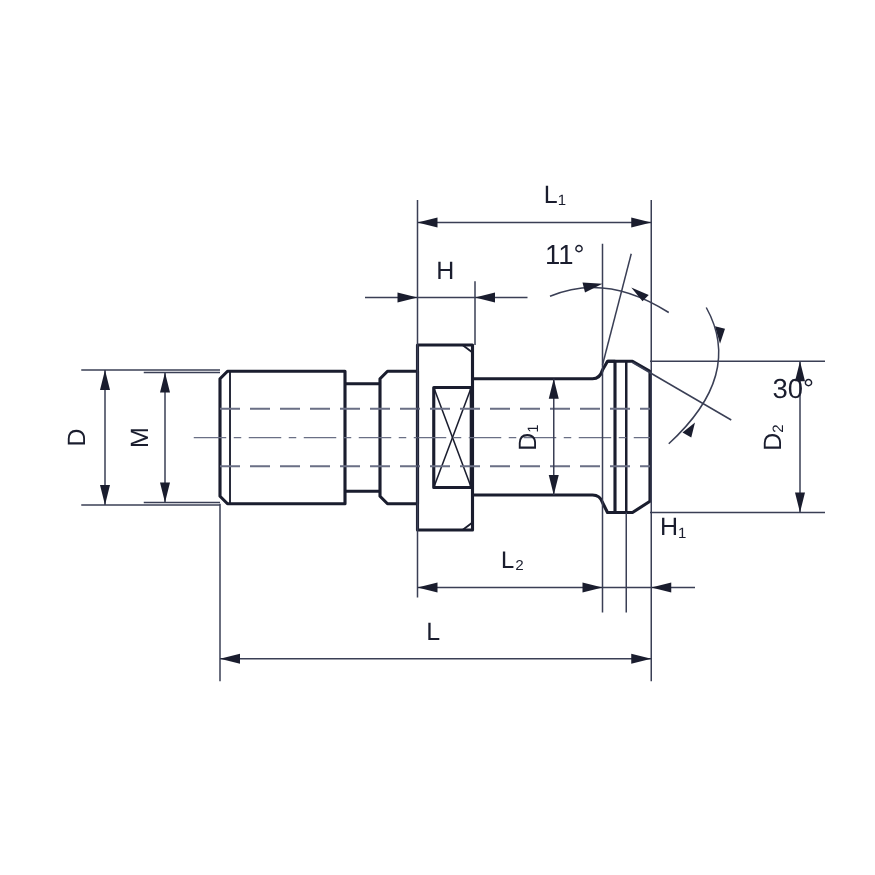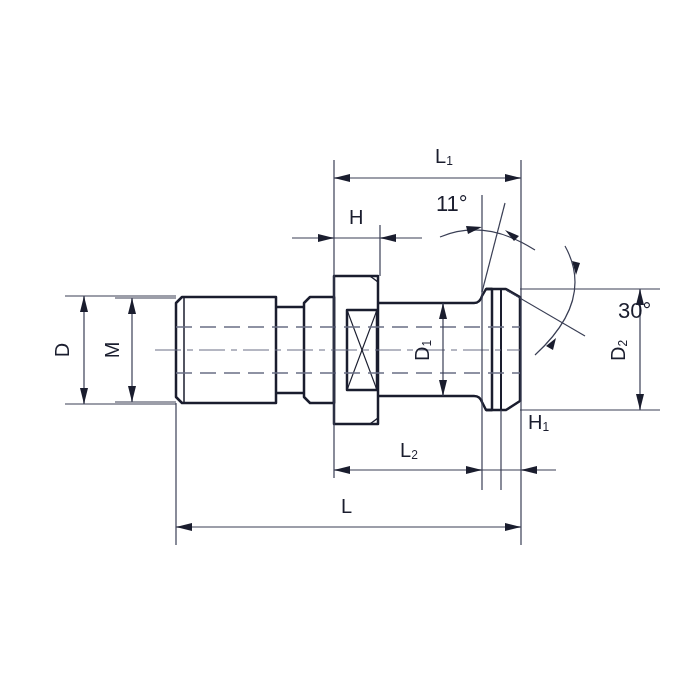--- a/index.html
+++ b/index.html
@@ -108,19 +108,19 @@
     <polygon points="505,230 519,236 514,241"></polygon>
     <polygon points="576,275 572,261 580,263"></polygon>
     <polygon points="556,338 546,346 553,350"></polygon>
   </g>
 </svg>
 
 <div class="lbl" style="left:435px;top:146px;"><span>L</span><span class="sub">1</span></div>
 <div class="lbl" style="left:349px;top:207px;"><span>H</span></div>
 <div class="lbl" style="left:436px;top:193px;font-size:22px;">11°</div>
 <div class="lbl" style="left:578px;top:300px;font-size:22px;margin-left:40px;">30°</div>
-<div class="lbl" style="left:400px;top:440px;"><span>L</span><span class="sub">2</span></div>
+<div class="lbl" style="left:400px;top:440px;font-family:Liberation Mono, monospace;"><span>L</span><span class="sub">2</span></div>
 <div class="lbl" style="left:528px;top:412px;"><span>H</span><span class="sub">1</span></div>
 <div class="lbl" style="left:341px;top:496px;"><span>L</span></div>
 <div class="lbl rot" style="left:55px;top:340px;"><span>D</span></div>
 <div class="lbl rot" style="left:104px;top:340px;"><span>M</span></div>
 <div class="lbl rot" style="left:412px;top:340px;"><span>D</span><span class="sub">1</span></div>
 <div class="lbl rot" style="left:608px;top:340px;"><span>D</span><span class="sub">2</span></div>
 
 </body></html>

